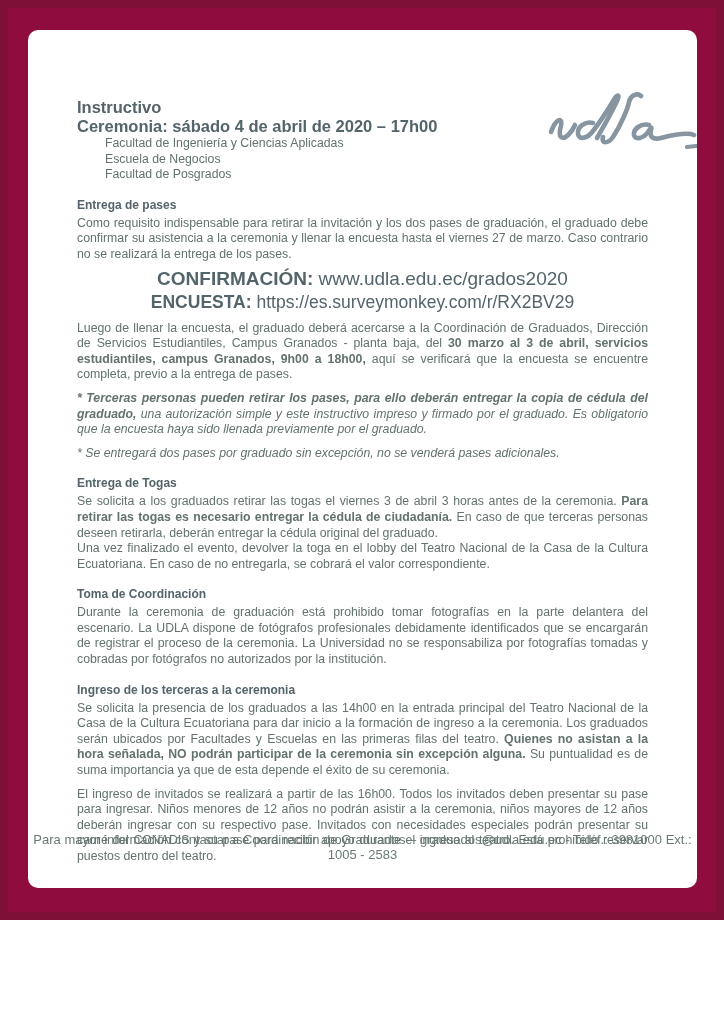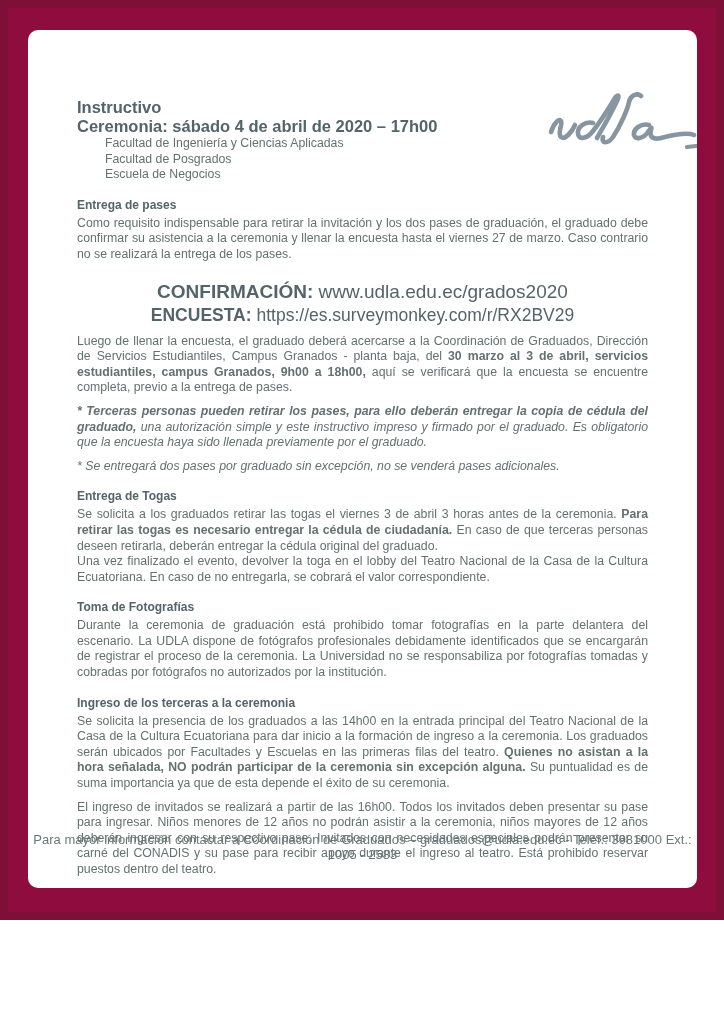--- a/index.html
+++ b/index.html
@@ -29,21 +29,21 @@
   .logo{position:absolute;top:62px;right:-10px;width:170px;height:66px;}
   h2{
     margin:14px 0 2px 0;font-size:12px;line-height:17px;
     color:#53646A;font-weight:bold;
   }
   p{margin:0;text-align:justify;}
   .gap{margin-top:8px;}
   .b{font-weight:bold;}
   .i{font-style:italic;}
   .center-line{text-align:center;color:#53646A;}
-  .confirm-line{margin-top:17px;font-size:19px;line-height:24px;}
+  .confirm-line{margin-top:4px;font-size:19px;line-height:24px;}
   .survey-line{margin-top:0;font-size:17.5px;line-height:22px;}
   .center-line .lbl{font-weight:bold;}
   .center-line .url{font-weight:normal;}
   .sig-block{margin-top:32px;width:378px;color:#ef4444;}
   .sig-row{display:flex;align-items:flex-end;height:17.5px;font-weight:bold;}
   .sig-row .line{flex:1;border-bottom:1.4px solid #63726F;margin-left:5px;margin-bottom:2px;}
   .footer{
     position:absolute;left:0;right:0;bottom:26px;
     text-align:center;font-size:13px;color:#6A7977;
   }
@@ -64,22 +64,22 @@
 
     <div class="content">
 
       <div class="title-block">
         <div>Instructivo</div>
         <div>Ceremonia: sábado 4 de abril de 2020 – 17h00</div>
       </div>
 
       <div class="faculties">
         <div class="faculty">Facultad de Ingeniería y Ciencias Aplicadas</div>
+        <div class="faculty">Escuela de Negocios</div>
         <div class="faculty">Facultad de Posgrados</div>
-        <div class="faculty">Escuela de Negocios</div>
       </div>
 
       <h2>Entrega de pases</h2>
       <p><span>Como requisito indispensable para retirar la invitación y los dos pases de graduación, el graduado debe confirmar su asistencia a la ceremonia y llenar la encuesta hasta el viernes 27 de marzo. Caso contrario no se realizará la entrega de los pases.</span></p>
 
       <div class="center-line confirm-line">
         <span class="lbl">CONFIRMACIÓN:</span>
         <span> </span>
         <span class="url">www.udla.edu.ec/grados2020</span>
       </div>
@@ -89,21 +89,21 @@
       </div>
 
       <p class="gap"><span>Luego de llenar la encuesta, el graduado deberá acercarse a la Coordinación de Graduados, Dirección de Servicios Estudiantiles, Campus Granados - planta baja, del </span><span class="b">30 marzo al 3 de abril, servicios estudiantiles, campus Granados, 9h00 a 18h00,</span><span> aquí se verificará que la encuesta se encuentre completa, previo a la entrega de pases.</span></p>
       <p class="gap"><span class="b i">* Terceras personas pueden retirar los pases, para ello deberán entregar la copia de cédula del graduado,</span><span class="i"> una autorización simple y este instructivo impreso y firmado por el graduado. Es obligatorio que la encuesta haya sido llenada previamente por el graduado.</span></p>
       <p class="gap"><span class="i">* Se entregará dos pases por graduado sin excepción, no se venderá pases adicionales.</span></p>
 
       <h2>Entrega de Togas</h2>
       <p><span>Se solicita a los graduados retirar las togas el viernes 3 de abril 3 horas antes de la ceremonia. </span><span class="b">Para retirar las togas es necesario entregar la cédula de ciudadanía.</span><span> En caso de que terceras personas deseen retirarla, deberán entregar la cédula original del graduado.</span></p>
       <p><span>Una vez finalizado el evento, devolver la toga en el lobby del Teatro Nacional de la Casa de la Cultura Ecuatoriana. En caso de no entregarla, se cobrará el valor correspondiente.</span></p>
 
-      <h2>Toma de Fotografías</h2>
+      <h2>Toma de Coordinación</h2>
       <p><span>Durante la ceremonia de graduación está prohibido tomar fotografías en la parte delantera del escenario. La UDLA dispone de fotógrafos profesionales debidamente identificados que se encargarán de registrar el proceso de la ceremonia. La Universidad no se responsabiliza por fotografías tomadas y cobradas por fotógrafos no autorizados por la institución.</span></p>
 
       <h2>Ingreso de los terceras a la ceremonia</h2>
       <p><span>Se solicita la presencia de los graduados a las 14h00 en la entrada principal del Teatro Nacional de la Casa de la Cultura Ecuatoriana para dar inicio a la formación de ingreso a la ceremonia. Los graduados serán ubicados por Facultades y Escuelas en las primeras filas del teatro. </span><span class="b">Quienes no asistan a la hora señalada, NO podrán participar de la ceremonia sin excepción alguna.</span><span> Su puntualidad es de suma importancia ya que de esta depende el éxito de su ceremonia.</span></p>
       <p class="gap"><span>El ingreso de invitados se realizará a partir de las 16h00.  Todos los invitados deben presentar su pase para ingresar. Niños menores de 12 años no podrán asistir a la ceremonia, niños mayores de 12 años deberán ingresar con su respectivo pase. Invitados con necesidades especiales podrán presentar su carné del CONADIS y su pase para recibir apoyo durante el ingreso al teatro. Está prohibido reservar puestos dentro del teatro.</span></p>
 
       <div class="sig-block">
         <div class="sig-row">
           <span>Firma</span>
           <span class="line"></span>

